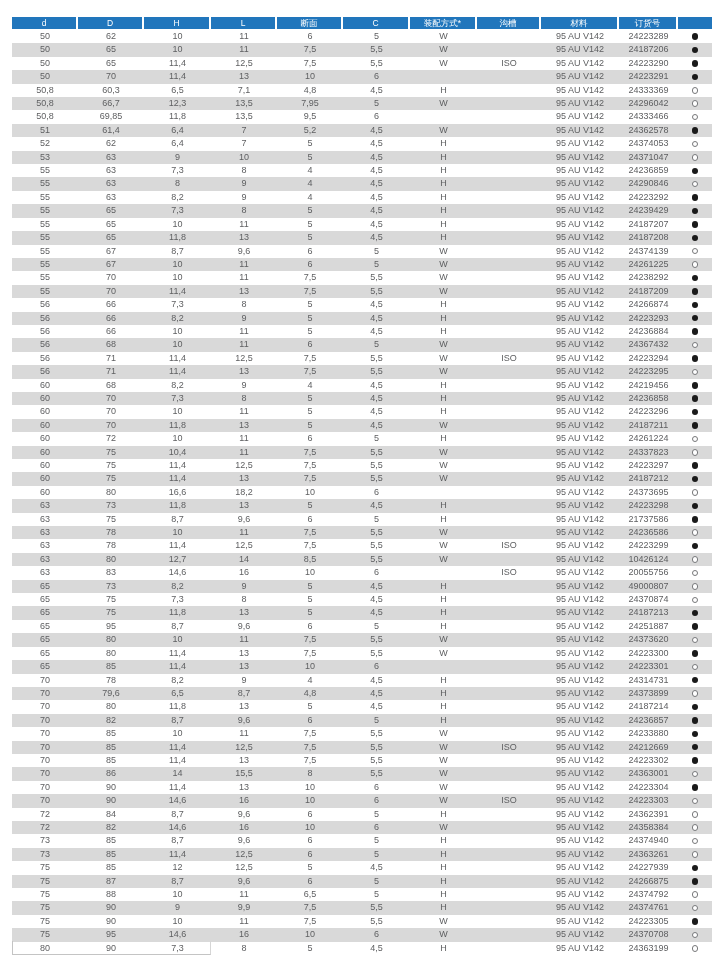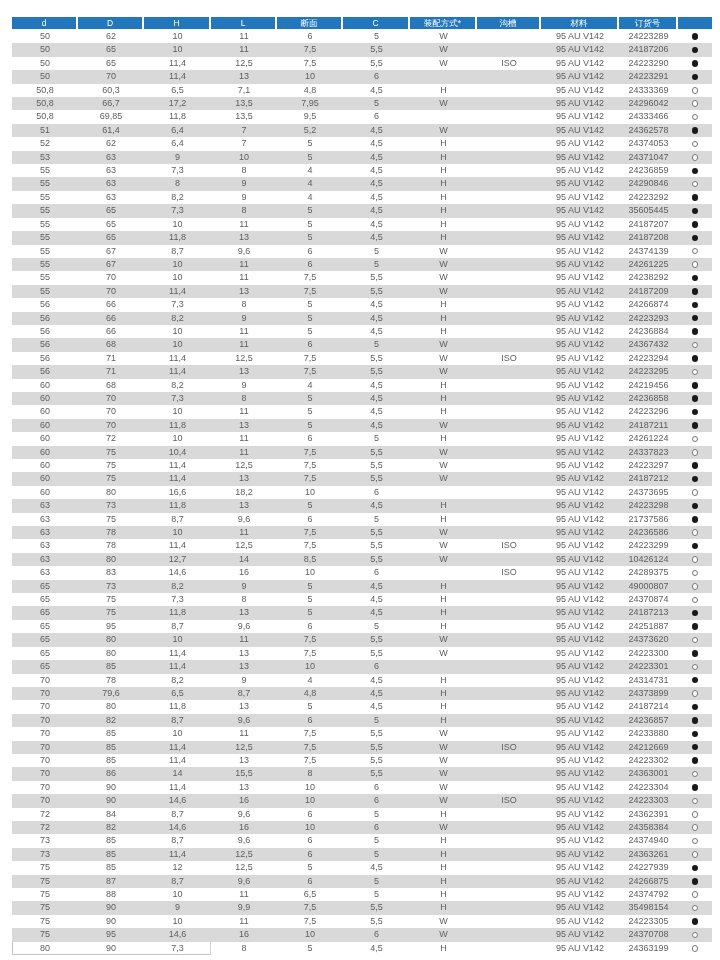--- a/index.html
+++ b/index.html
@@ -146,21 +146,21 @@
         <div class="td"></div>
         <div class="td">95 AU V142</div>
         <div class="td">24333369</div>
         <div class="td avail">
           <span class="dot open"></span>
         </div>
       </div>
       <div class="grid-row tr stripe">
         <div class="td">50,8</div>
         <div class="td">66,7</div>
-        <div class="td">17,2</div>
+        <div class="td">12,3</div>
         <div class="td">13,5</div>
         <div class="td">7,95</div>
         <div class="td">5</div>
         <div class="td">W</div>
         <div class="td"></div>
         <div class="td">95 AU V142</div>
         <div class="td">24296042</div>
         <div class="td avail">
           <span class="dot open"></span>
         </div>
@@ -273,21 +273,21 @@
       <div class="grid-row tr stripe">
         <div class="td">55</div>
         <div class="td">65</div>
         <div class="td">7,3</div>
         <div class="td">8</div>
         <div class="td">5</div>
         <div class="td">4,5</div>
         <div class="td">H</div>
         <div class="td"></div>
         <div class="td">95 AU V142</div>
-        <div class="td">35605445</div>
+        <div class="td">24239429</div>
         <div class="td avail">
           <span class="dot filled"></span>
         </div>
       </div>
       <div class="grid-row tr">
         <div class="td">55</div>
         <div class="td">65</div>
         <div class="td">10</div>
         <div class="td">11</div>
         <div class="td">5</div>
@@ -678,21 +678,21 @@
       <div class="grid-row tr">
         <div class="td">63</div>
         <div class="td">83</div>
         <div class="td">14,6</div>
         <div class="td">16</div>
         <div class="td">10</div>
         <div class="td">6</div>
         <div class="td"></div>
         <div class="td">ISO</div>
         <div class="td">95 AU V142</div>
-        <div class="td">24289375</div>
+        <div class="td">20055756</div>
         <div class="td avail">
           <span class="dot open"></span>
         </div>
       </div>
       <div class="grid-row tr stripe">
         <div class="td">65</div>
         <div class="td">73</div>
         <div class="td">8,2</div>
         <div class="td">9</div>
         <div class="td">5</div>
@@ -1053,21 +1053,21 @@
       <div class="grid-row tr stripe">
         <div class="td">75</div>
         <div class="td">90</div>
         <div class="td">9</div>
         <div class="td">9,9</div>
         <div class="td">7,5</div>
         <div class="td">5,5</div>
         <div class="td">H</div>
         <div class="td"></div>
         <div class="td">95 AU V142</div>
-        <div class="td">35498154</div>
+        <div class="td">24374761</div>
         <div class="td avail">
           <span class="dot open"></span>
         </div>
       </div>
       <div class="grid-row tr">
         <div class="td">75</div>
         <div class="td">90</div>
         <div class="td">10</div>
         <div class="td">11</div>
         <div class="td">7,5</div>

